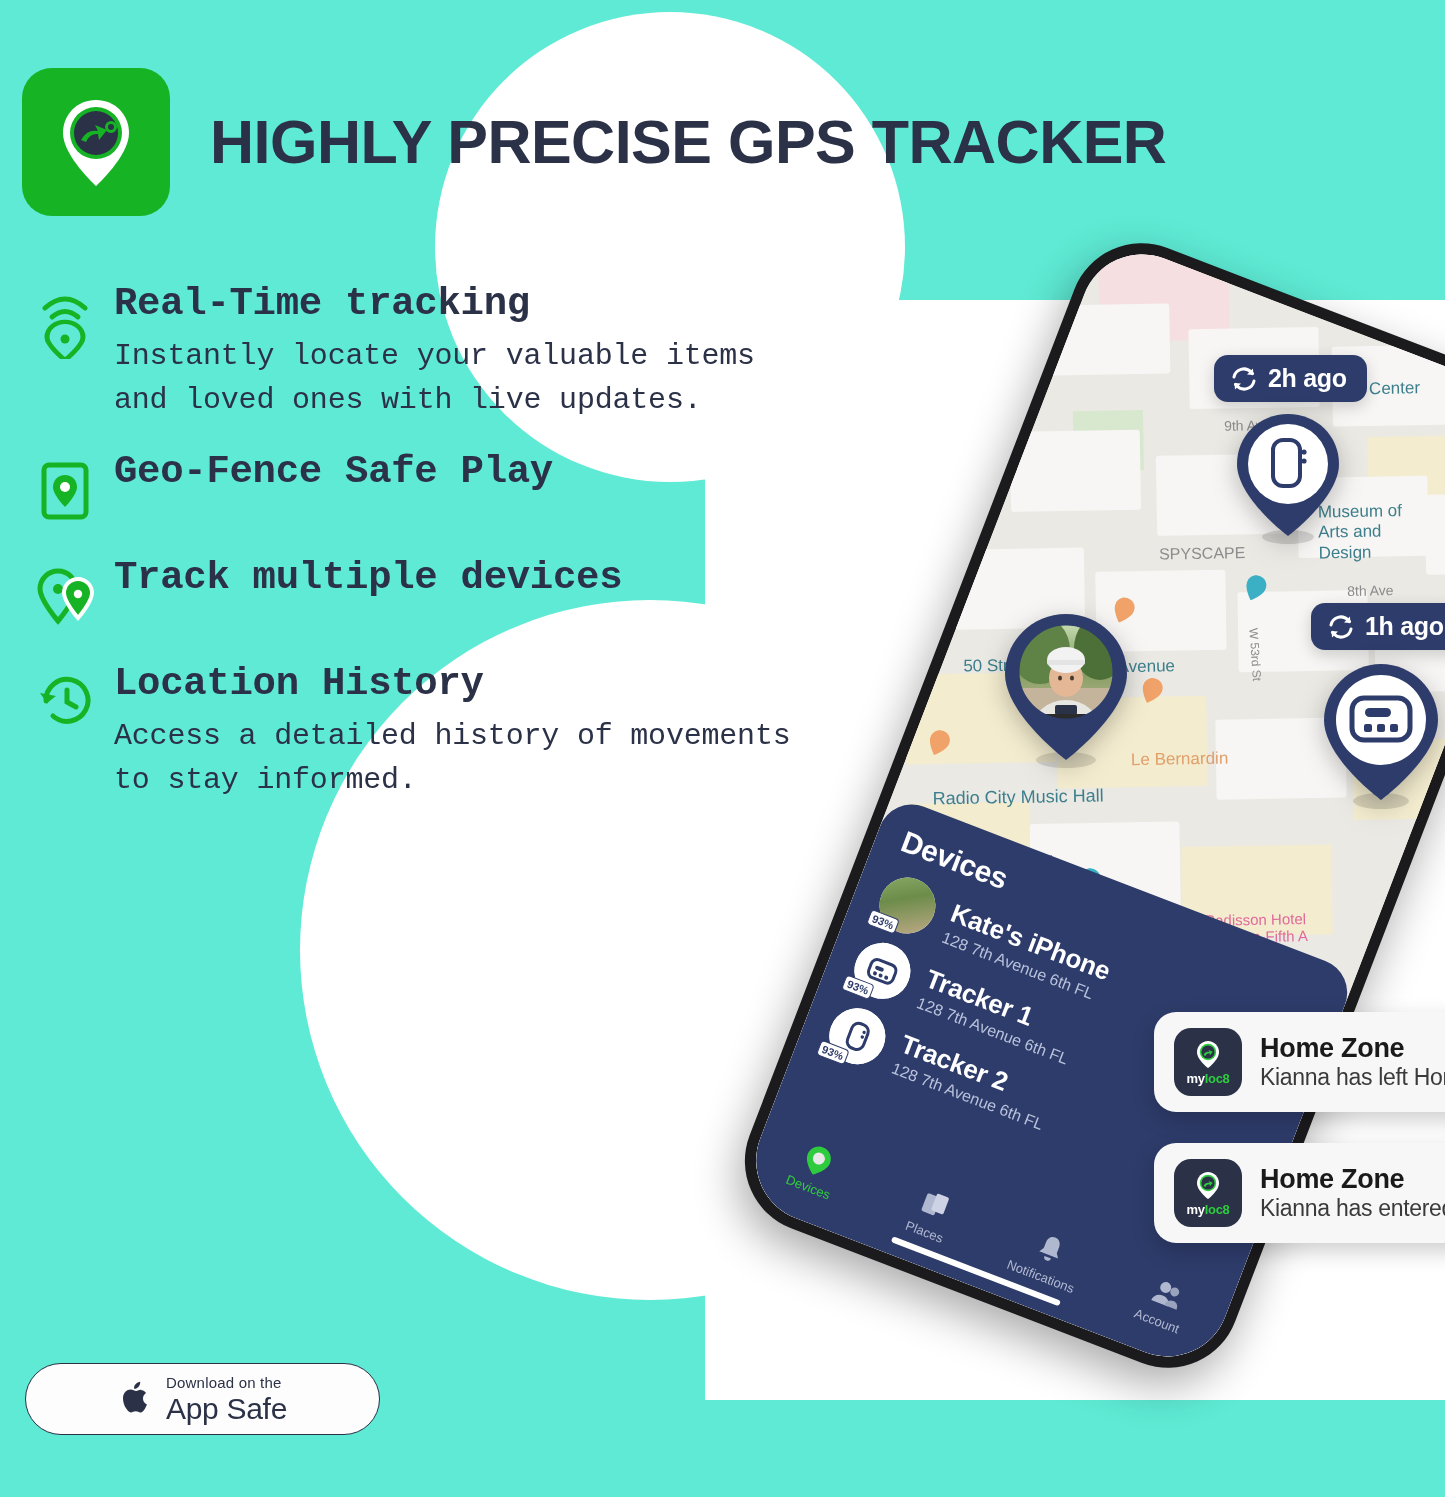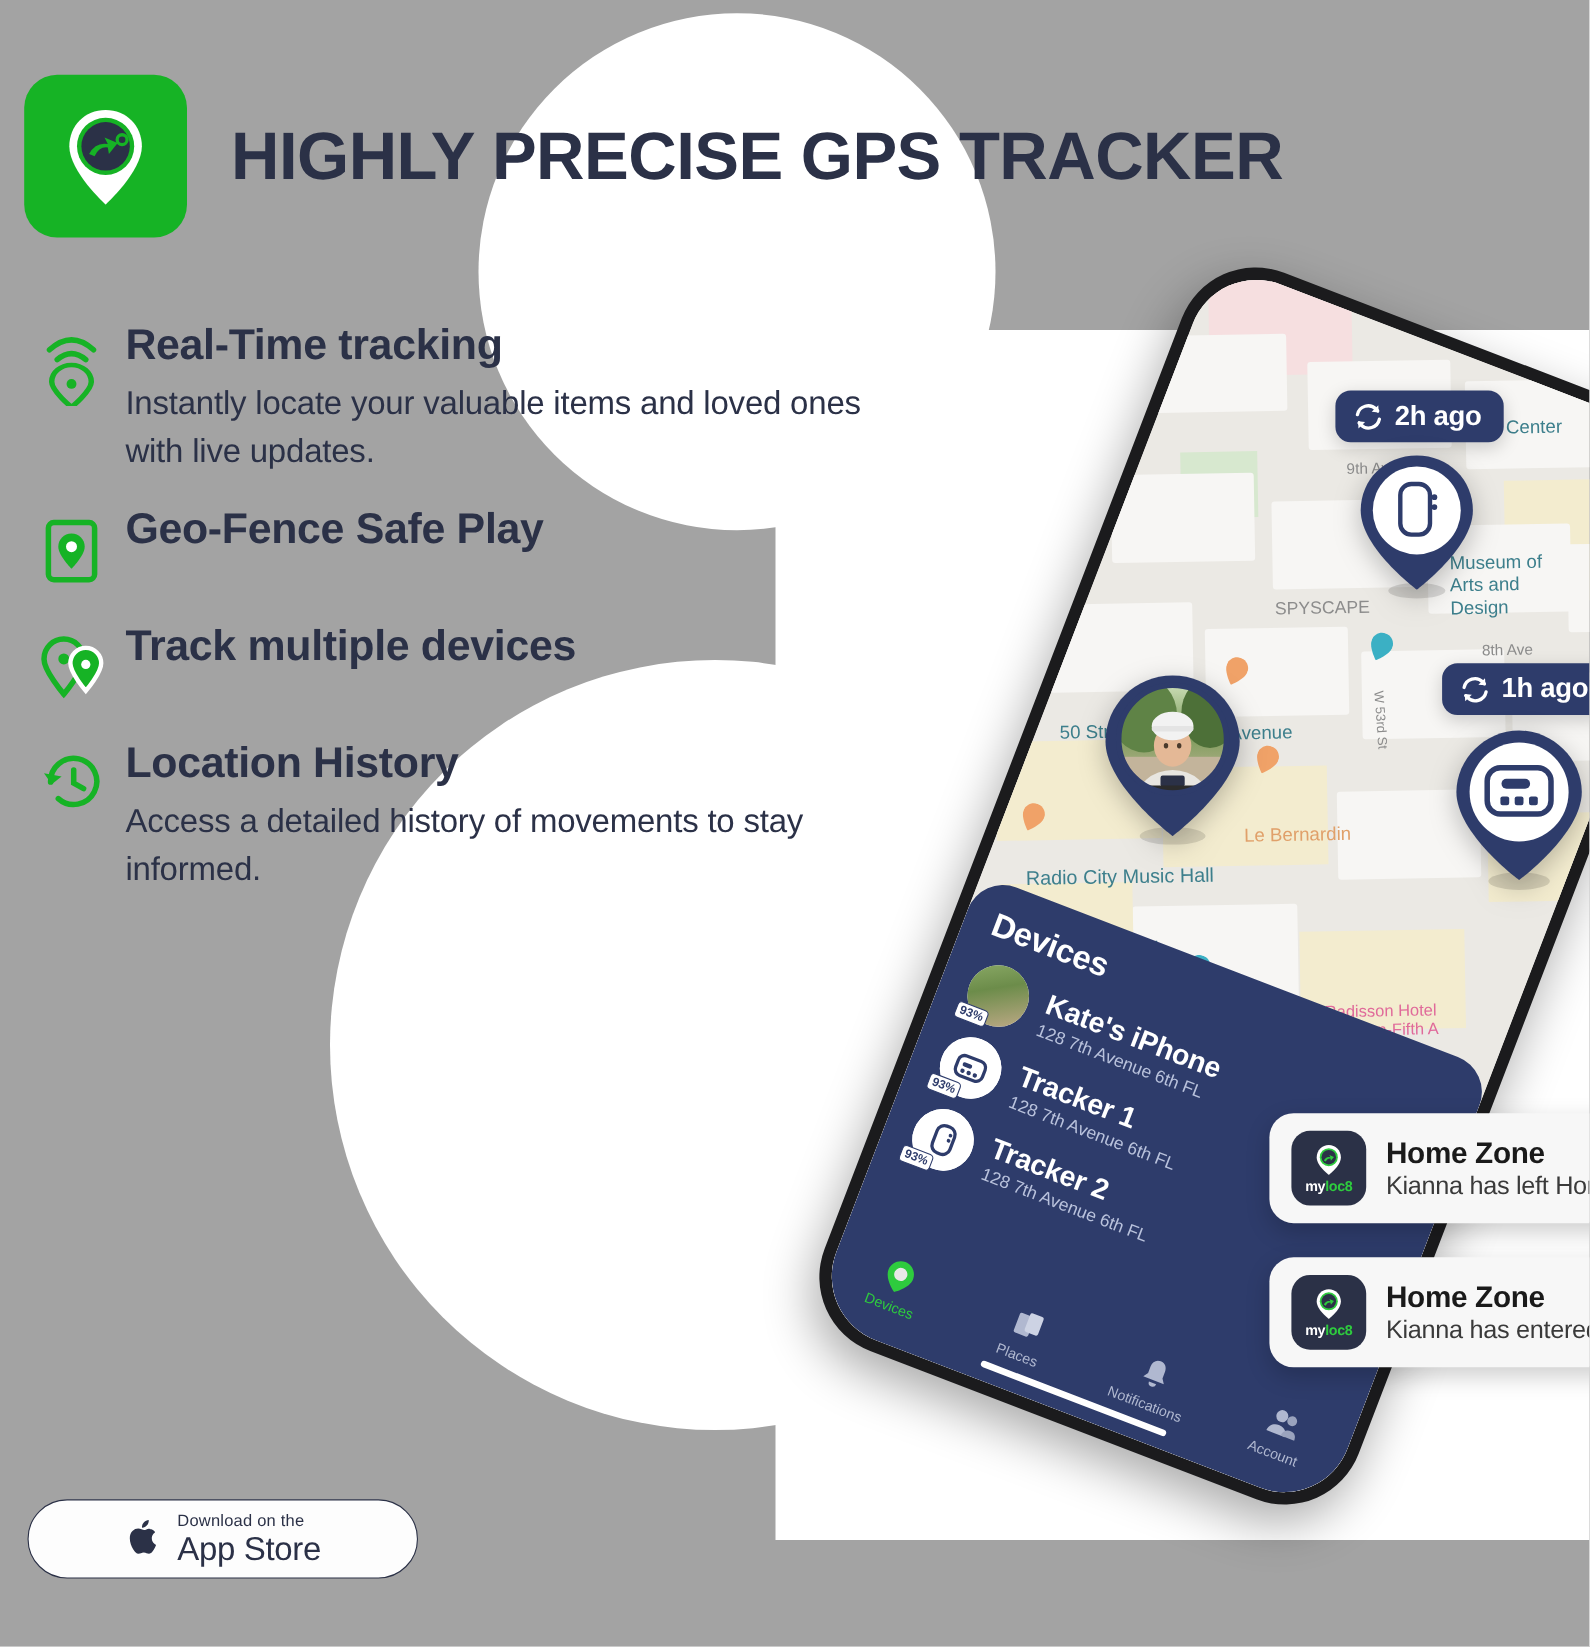--- a/index.html
+++ b/index.html
@@ -5,21 +5,21 @@
   * { box-sizing: border-box; margin: 0; padding: 0; }
   html, body {
     width: 1445px; height: 1497px;
     font-family: "Liberation Sans", sans-serif;
     background: #ffffff;
     overflow: hidden;
   }
   #canvas {
     position: relative;
     width: 1445px; height: 1497px;
-    background: #a3a3a3;
+    background: #5eead4;
     overflow: hidden;
   }
   
   .wm { position: absolute; background: #ffffff; border-radius: 50%; }
   .wm-top    { width: 470px; height: 470px; left: 435px; top: 12px; }
   .wm-bottom { width: 700px; height: 700px; left: 300px; top: 600px; }
   .wm-fill   { position:absolute; left: 705px; top: 300px; width: 740px; height: 1100px; background:#ffffff; }
 
   
   .header { position: absolute; left: 22px; top: 68px; display: flex; align-items: center; }
@@ -29,21 +29,21 @@
   }
   .logo-tile svg { position: absolute; left: 50%; top: 50%; transform: translate(-50%,-50%); }
   .title {
     margin-left: 40px;
     font-size: 61px; font-weight: 700; letter-spacing: -0.5px;
     color: #2b3147; white-space: nowrap;
     font-family: "Liberation Sans", sans-serif;
   }
 
   
-  .features { position: absolute; left: 36px; top: 293px; width: 800px; }
+  .features { position: absolute; left: 36px; top: 283px; width: 800px; font-family: Liberation Mono, monospace; }
   .feature { display: flex; margin-bottom: 29px; }
   .f-icon { width: 78px; flex: none; padding-top: 8px; }
   .f-body { flex: 1; }
   .f-title {
     font-size: 39px; font-weight: 700; color: #2b3147;
     letter-spacing: -0.3px; line-height: 1.08; margin-bottom: 10px;
   }
   .f-desc {
     font-size: 30px; color: #2b3147; line-height: 1.45;
     font-weight: 400; letter-spacing: -0.2px; max-width: 690px;
@@ -238,21 +238,21 @@
   </div>
 
   <div class="stores">
     <div class="store-btn">
       <svg width="34" height="42" viewBox="0 0 34 42">
         <path d="M24 11.5c-2.6 0-4.6 1.5-5.9 1.5-1.4 0-3.3-1.4-5.5-1.4C9 11.6 5 14.6 5 20.5c0 3.7 1.4 7.6 3.2 10.1 1.5 2.1 2.8 3.9 4.7 3.9 1.8 0 2.6-1.2 4.8-1.2s2.9 1.2 4.8 1.2 3.2-1.9 4.4-3.8c1.4-2.2 2-4.3 2-4.4-.1 0-3.9-1.5-3.9-5.9 0-3.7 3-5.4 3.1-5.5-1.7-2.5-4.3-2.8-5.2-2.9-2.4-.2-4.4 1.3-5.5 1.3z" fill="#2b3147"></path>
         <path d="M20.6 8.7c1.1-1.3 1.8-3.1 1.6-4.9-1.5.1-3.4 1-4.5 2.3-1 1.1-1.9 2.9-1.6 4.7 1.7.1 3.4-.8 4.5-2.1z" fill="#2b3147"></path>
       </svg>
       <div class="store-text">
         <span class="store-sub">Download on the</span>
-        <span class="store-main">App Store</span>
+        <span class="store-main">App Safe</span>
       </div>
     </div>
 
   </div>
 
   <div class="phone-wrap">
     <div class="phone">
       <div class="phone-screen">
 
         <div class="map">

